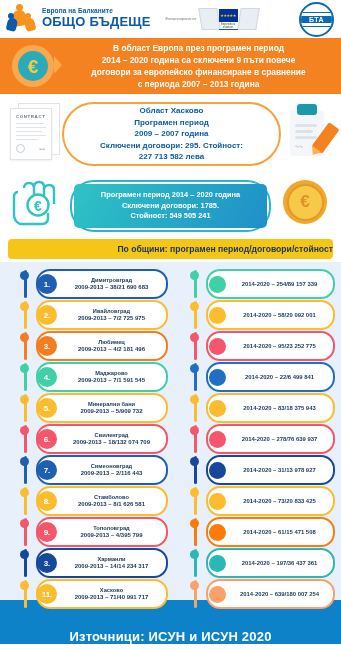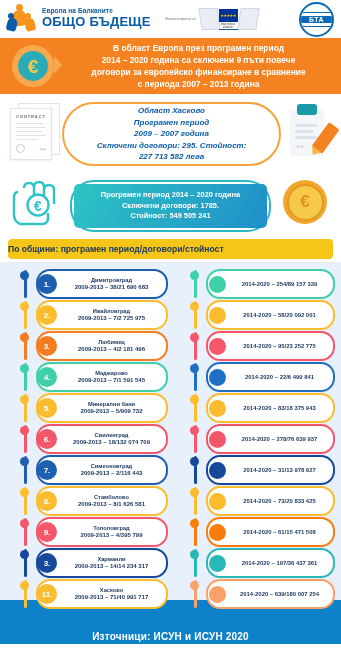--- a/index.html
+++ b/index.html
@@ -45,21 +45,21 @@
   .bta-url{font-size:4.4px;color:#0a6ab5;font-weight:700;margin-top:1px;}
 
   
   .title-band{position:relative;height:56px;background:#f58220;}
   .title-coin{position:absolute;left:12px;top:7px;width:42px;height:42px;border-radius:50%;background:#f9a84d;display:flex;align-items:center;justify-content:center;}
   .title-coin .inner{width:30px;height:30px;border-radius:50%;background:#2aacb8;display:flex;align-items:center;justify-content:center;color:#f7c948;font-size:19px;font-weight:700;line-height:1;}
   .title-tri{position:absolute;left:54px;top:18px;width:0;height:0;border-top:9px solid transparent;border-bottom:9px solid transparent;border-left:8px solid #f9a84d;}
   .title-text{position:absolute;left:62px;right:6px;top:5px;color:#fff;font-size:8.4px;font-weight:700;line-height:1.42;text-align:center;}
 
   
-  .block1{position:relative;height:80px;background:#fff;font-style:italic;}
+  .block1{position:relative;height:80px;background:#fff;}
   .contract-ico{position:absolute;left:10px;top:9px;width:48px;height:58px;}
   .ci-back{position:absolute;left:8px;top:0;width:40px;height:50px;background:#fff;border:1px solid #dfe4ea;}
   .ci-front{position:absolute;left:0;top:5px;width:40px;height:50px;background:#fff;border:1px solid #dfe4ea;box-shadow:0 1px 2px rgba(0,0,0,.07);}
   .ci-title{position:absolute;left:5px;top:5px;font-size:4.4px;letter-spacing:.6px;color:#6b7480;font-weight:700;}
   .ci-line{position:absolute;left:5px;height:1.2px;background:#dfe4ea;}
   .ci-stamp{position:absolute;left:5px;bottom:6px;width:7px;height:7px;border-radius:50%;border:1px solid #c7ced8;}
   .ci-sig{position:absolute;right:6px;bottom:6px;font-size:6px;color:#aab2bd;}
   .pill1{position:absolute;left:62px;top:8px;right:60px;height:60px;border:2.5px solid #f7a23b;border-radius:32px;background:#fff;display:flex;align-items:center;justify-content:center;}
   .pill1 .t{color:#0a5ca8;font-size:8px;font-weight:700;line-height:1.45;text-align:center;padding:0 4px;}
   .clip-ico{position:absolute;right:8px;top:10px;width:46px;height:56px;}
@@ -75,21 +75,21 @@
   .hand-ico{position:absolute;left:12px;top:4px;width:58px;height:52px;}
   .hand-ico .hsvg{width:58px;height:52px;}
   .pill2{position:absolute;left:70px;right:70px;top:6px;height:44px;border:2.5px solid #2ab7c8;border-radius:24px;background:#fff;padding:2px;}
   .pill2 .fill{width:100%;height:100%;border-radius:5px;background:linear-gradient(120deg,#2ec4c4,#1f8fc9);display:flex;align-items:center;justify-content:center;}
   .pill2 .t{color:#fff;font-size:7.4px;font-weight:700;line-height:1.45;text-align:center;}
   .coin-ico{position:absolute;right:14px;top:6px;width:44px;height:44px;border-radius:50%;background:#f2a72c;display:flex;align-items:center;justify-content:center;}
   .coin-ico .c2{width:33px;height:33px;border-radius:50%;background:#f7c948;border:2px solid #e09a25;display:flex;align-items:center;justify-content:center;color:#e0912a;font-size:17px;font-weight:700;}
 
   
   .yellowbar-wrap{height:26px;background:#fff;display:flex;align-items:center;justify-content:center;}
-  .yellowbar{width:325px;height:20px;background:#f5c518;border-radius:4px;display:flex;align-items:center;justify-content:flex-start;}
+  .yellowbar{width:325px;height:20px;background:#f5c518;border-radius:4px;display:flex;align-items:center;justify-content:flex-end;}
   .yellowbar span{font-size:8.6px;font-weight:700;color:#17365d;}
 
   
   .listarea{position:relative;background:#e8f0fb;padding:6px 0 8px 0;height:338px;box-sizing:border-box;}
   .col{position:absolute;top:6px;}
   .col-left{left:0;width:176px;}
   .col-right{left:176px;width:165px;}
 
   .row{position:relative;height:30px;margin-bottom:1px;}
   .track{position:absolute;left:24px;top:2px;width:3px;height:28px;border-radius:2px;}
@@ -101,21 +101,21 @@
   .iname{font-size:5.7px;font-weight:700;color:#17365d;}
   .ival{font-size:6px;font-weight:700;color:#17365d;white-space:nowrap;}
   .row-right .item{left:30px;right:6px;}
   .row-right .track{left:18px;}
   .row-right .dot{left:14px;}
   .rdot{width:17px;height:17px;min-width:17px;border-radius:50%;margin-left:1px;}
   .rtxt{flex:1;text-align:center;font-size:5.9px;font-weight:700;color:#17365d;white-space:nowrap;}
 
   
   .footer{height:44px;background:#0e82c8;display:flex;align-items:center;justify-content:center;}
-  .footer span{color:#fff;font-size:10px;font-weight:700;letter-spacing:.2px;margin-top:28px;}
+  .footer span{color:#fff;font-size:13px;font-weight:700;letter-spacing:.2px;margin-top:28px;}
 </style>
 </head>
 <body>
 
 <div class="page">
 
   <div class="logobar">
     <div class="logo-left">
       <div class="logo-mark">
         <div class="lm-fig lm-o1"></div>

